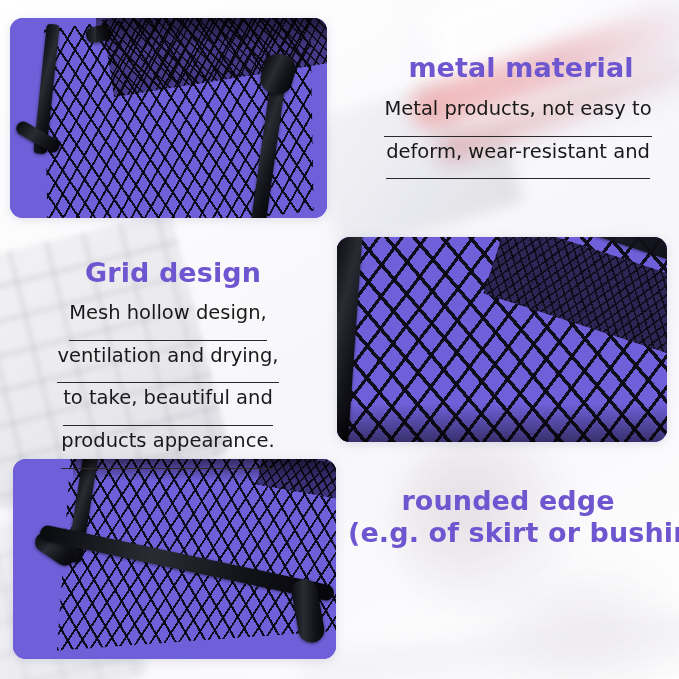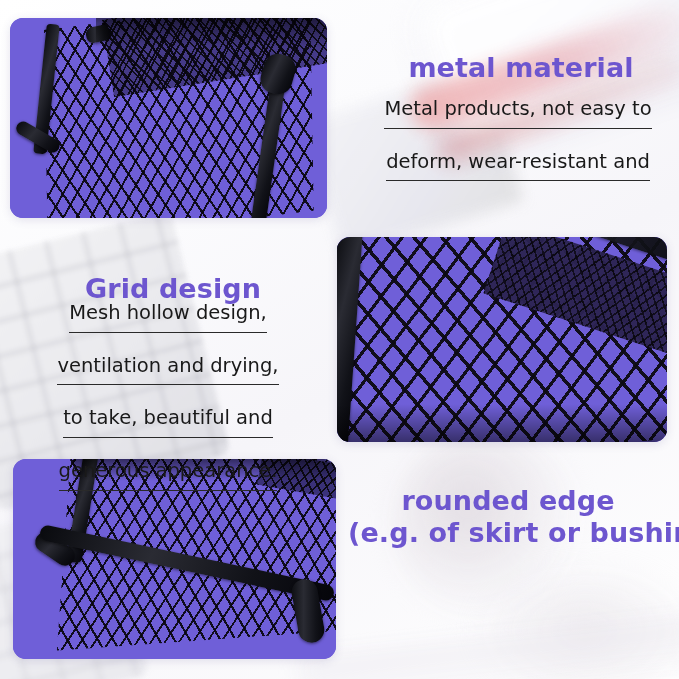--- a/index.html
+++ b/index.html
@@ -204,23 +204,23 @@
   .body-text {
     position: absolute;
     color: #191919;
     font-size: 19.5px;
     line-height: 1.37;
     text-align: center;
   }
   .body-text .ln {
     display: block;
     border-bottom: 1.6px solid #2a2a2a;
-    padding-bottom: 5px;
+    padding-bottom: 13px;
     width: fit-content;
-    margin: 0 auto 20px auto;
+    margin: 0 auto 2px auto;
   }
 </style>
 </head>
 <body>
 
 <div id="infographic">
 
   <div class="bg-layer">
     <div class="bg-blob bg-fan"></div>
     <div class="bg-blob bg-pad"></div>
@@ -285,27 +285,27 @@
     </div>
   </div>
 
   <div class="heading" style="left:406px; top:52px; width:230px;">metal material</div>
 
   <div class="body-text" style="left:368px; top:96px; width:300px;">
     <span class="ln">Metal products, not easy to</span>
     <span class="ln">deform, wear-resistant and</span>
   </div>
 
-  <div class="heading" style="left:38px; top:273px; width:270px;">Grid design</div>
+  <div class="heading" style="left:38px; top:257px; width:270px;">Grid design</div>
 
   <div class="body-text" style="left:18px; top:300px; width:300px;">
     <span class="ln">Mesh hollow design,</span>
     <span class="ln">ventilation and drying,</span>
     <span class="ln">to take, beautiful and</span>
-    <span class="ln">generous appearance.</span>
+    <span class="ln">products appearance.</span>
   </div>
 
   <div class="heading" style="left:348px; top:485px; width:320px;">
     <div>rounded edge</div>
     <div>(e.g. of skirt or bushing)</div>
   </div>
 
 
 </div>
 

